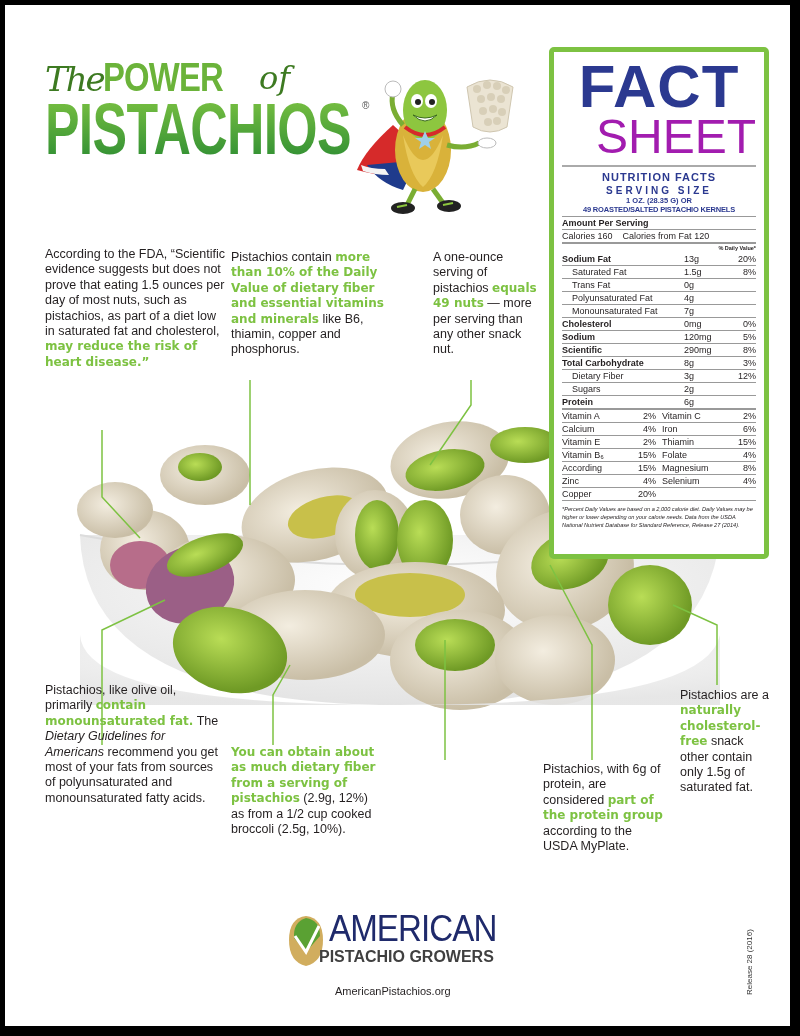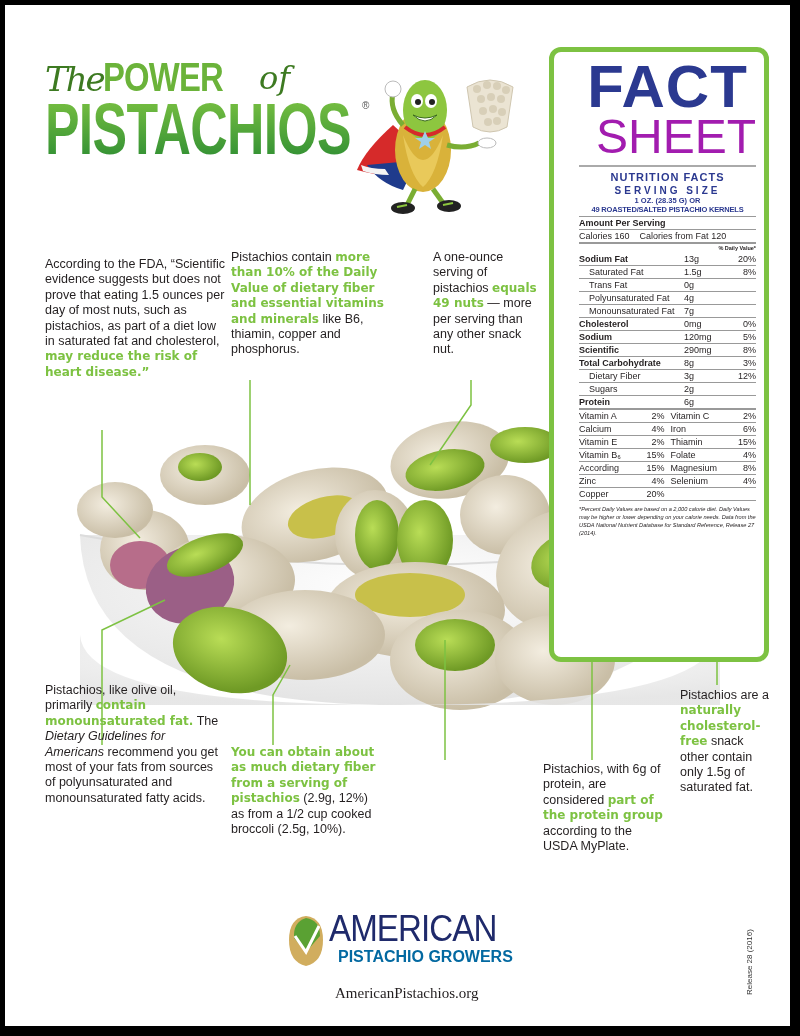--- a/index.html
+++ b/index.html
@@ -37,23 +37,23 @@
     -webkit-background-clip: text; background-clip: text; color: transparent;
     transform: scaleX(0.72); transform-origin: left top;
   }
   .logo .reg { position: absolute; left: 317px; top: 45px; font-size: 10px; color: #555; }
 
   
   .mascot { position: absolute; left: 340px; top: 60px; width: 180px; height: 150px; }
 
   
   .fact-box {
-    position: absolute; left: 544px; top: 42px; width: 220px; height: 615px;
-    border: 5px solid #7dc242; border-radius: 12px; background: #fff;
-    padding: 6px 8px 0 25px;
+    position: absolute; left: 544px; top: 42px; width: 220px; height: 512px;
+    border: 5px solid #7dc242; border-radius: 5px; background: #fff;
+    padding: 6px 8px 0 8px;
   }
   .fact-title {
     text-align: center; font-family: "Liberation Sans", sans-serif;
     font-size: 60px; line-height: 54px; font-weight: bold; color: #2b3990;
     letter-spacing: 1px; margin-top: 2px;
   }
   .sheet-title {
     text-align: right; font-family: "Liberation Sans", sans-serif;
     font-size: 48px; line-height: 46px; color: #a21caf; letter-spacing: 0px;
   }
@@ -89,24 +89,24 @@
   .leader { position: absolute; pointer-events: none; }
 
   
   .apg { position: absolute; left: 282px; top: 905px; width: 240px; height: 60px; }
   .apg .am {
     position: absolute; left: 42px; top: 0; font-family: "Liberation Sans", sans-serif;
     font-size: 36px; line-height: 38px; color: #1f2a6b; letter-spacing: -1px;
     transform: scaleX(0.92); transform-origin: left top;
   }
   .apg .pg {
-    position: absolute; left: 51px; top: 38px; font-family: "Liberation Sans", sans-serif;
-    font-weight: bold; font-size: 16px; line-height: 18px; color: #0369a1; letter-spacing: 0px;
-  }
-  .site { position: absolute; left: 330px; top: 980px; font-size: 15px; color: #231f20; font-family: Liberation Serif, serif; }
+    position: absolute; left: 32px; top: 38px; font-family: "Liberation Sans", sans-serif;
+    font-weight: bold; font-size: 16px; line-height: 18px; color: #404040; letter-spacing: 0px;
+  }
+  .site { position: absolute; left: 330px; top: 980px; font-size: 11px; color: #231f20; }
   .release {
     position: absolute; left: 740px; top: 990px; font-size: 8px; color: #333;
     transform: rotate(-90deg); transform-origin: left top; white-space: nowrap;
   }
 </style>
 </head>
 <body>
 
 <div class="page">
 
@@ -406,21 +406,21 @@
           <div class="col">
             <span class="n"></span>
             <span class="p"></span>
           </div>
         </div>
       </div>
     <div class="nf-line"></div>
     <div class="nf-foot">*Percent Daily Values are based on a 2,000 calorie diet. Daily Values may be higher or lower depending on your calorie needs. Data from the USDA National Nutrient Database for Standard Reference, Release 27 (2014).</div>
   </div>
 
-  <div class="blk" style="left:40px;top:252px;width:180px;">
+  <div class="blk" style="left:40px;top:242px;width:180px;">
     <span>According to the FDA, “Scientific evidence suggests but does not prove that eating 1.5 ounces per day of most nuts, such as pistachios, as part of a diet low in saturated fat and cholesterol, </span><span class="g">may reduce the risk of heart disease.”</span>
   </div>
 
   <div class="blk" style="left:226px;top:245px;width:160px;">
     <span>Pistachios contain </span><span class="g">more than 10% of the Daily Value of dietary fiber and essential vitamins and minerals</span><span> like B6, thiamin, copper and phosphorus.</span>
   </div>
 
   <div class="blk" style="left:428px;top:245px;width:108px;">
     <span>A one-ounce serving of pistachios </span><span class="g">equals 49 nuts</span><span> — more per serving than any other snack nut.</span>
   </div>

